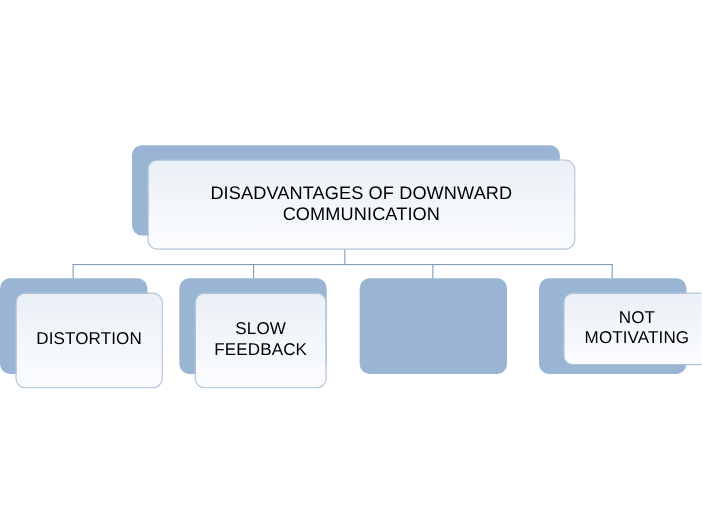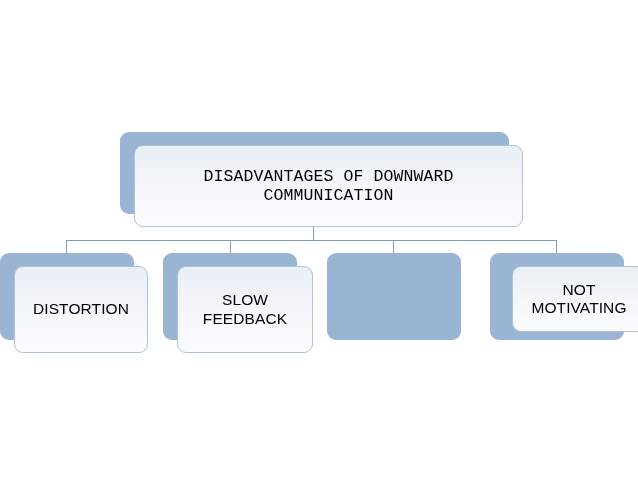--- a/index.html
+++ b/index.html
@@ -44,21 +44,20 @@
     color: #000000;
     line-height: 1.18;
     white-space: pre-line;
     letter-spacing: 0.1px;
   }
 
   
   #parent-face .node-label {
     font-size: 16.5px;
     padding: 0 10px;
-    font-family: Liberation Mono, monospace;
   }
 
   
   .child-face .node-label {
     font-size: 15.5px;
     padding: 0 6px;
   }
 
   
   .conn-v, .conn-h {
@@ -88,21 +87,21 @@
   <div class="conn-v" style="left:230px; top:240px; height:14px;"></div>
   <div class="conn-v" style="left:393px; top:240px; height:14px;"></div>
   <div class="conn-v" style="left:556px; top:240px; height:14px;"></div>
 
   <div class="node-shadow" style="left:0px; top:253px; width:134px; height:87px;"></div>
   <div class="node-face child-face" style="left:14px; top:266px; width:134px; height:87px;">
     <span class="node-label">DISTORTION</span>
   </div>
 
   <div class="node-shadow" style="left:163px; top:253px; width:134px; height:87px;"></div>
-  <div class="node-face child-face" style="left:177px; top:266px; width:136px; height:87px;">
+  <div class="node-face child-face" style="left:177px; top:266px; width:120px; height:87px;">
     <span class="node-label">SLOW
 FEEDBACK</span>
   </div>
 
   <div class="node-shadow" style="left:327px; top:253px; width:134px; height:87px;"></div>
 
   <div class="node-shadow" style="left:490px; top:253px; width:134px; height:87px;"></div>
   <div class="node-face child-face" style="left:512px; top:266px; width:134px; height:66px;">
     <span class="node-label">NOT
 MOTIVATING</span>

